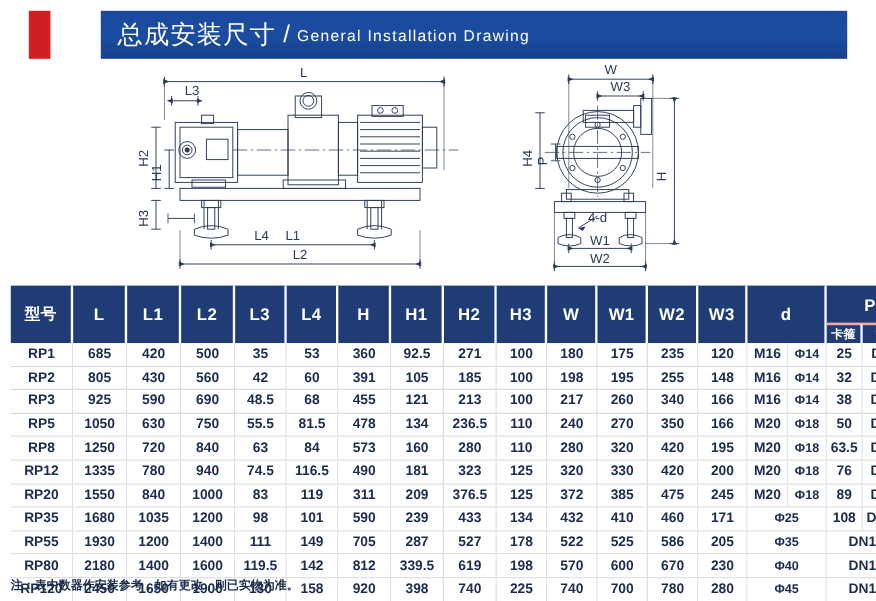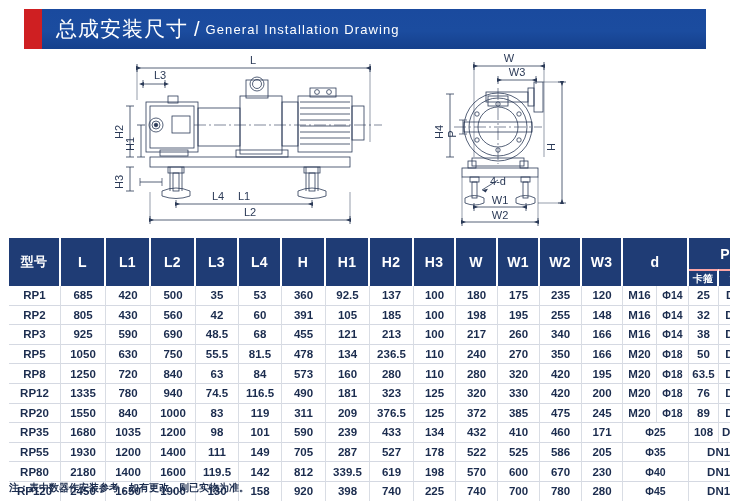--- a/index.html
+++ b/index.html
@@ -18,20 +18,21 @@
   }
   .title-accent{
     width:18px;background:#cf1f22;flex:0 0 18px;
   }
   .title-bar-blue{
     flex:1 1 auto;
     background:linear-gradient(to bottom,#1a4a9e 0%,#1b4c9f 55%,#15408c 100%);
     display:flex;align-items:center;
     padding-left:14px;
     box-sizing:border-box;
+    margin-left:42px;
   }
   .title-cn{
     color:#ffffff;font-size:21px;letter-spacing:1px;font-weight:400;
     font-family:"DejaVu Sans","Liberation Sans",sans-serif;
     white-space:nowrap;
   }
   .title-sep{color:#ffffff;font-size:20px;margin:0 6px 0 6px;}
   .title-en{
     color:#ffffff;font-size:13px;letter-spacing:1.1px;white-space:nowrap;
     font-family:Liberation Sans, sans-serif;
@@ -353,21 +354,21 @@
       <tbody id="tbody">
           <tr>
             <td class="model">RP1</td>
             <td>685</td>
             <td>420</td>
             <td>500</td>
             <td>35</td>
             <td>53</td>
             <td>360</td>
             <td>92.5</td>
-            <td>137</td>
+            <td>271</td>
             <td>100</td>
             <td>180</td>
             <td>175</td>
             <td>235</td>
             <td>120</td>
             <td>M16</td>
             <td class="phi">Φ14</td>
             <td>25</td>
             <td class="nb">Dn20</td>
           </tr>

